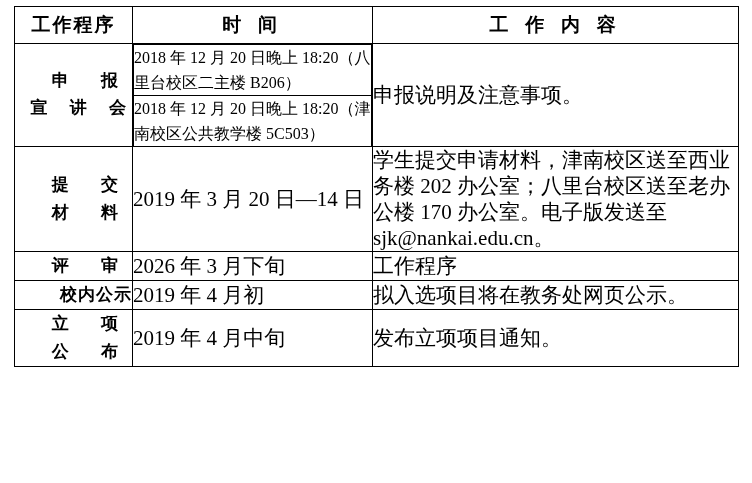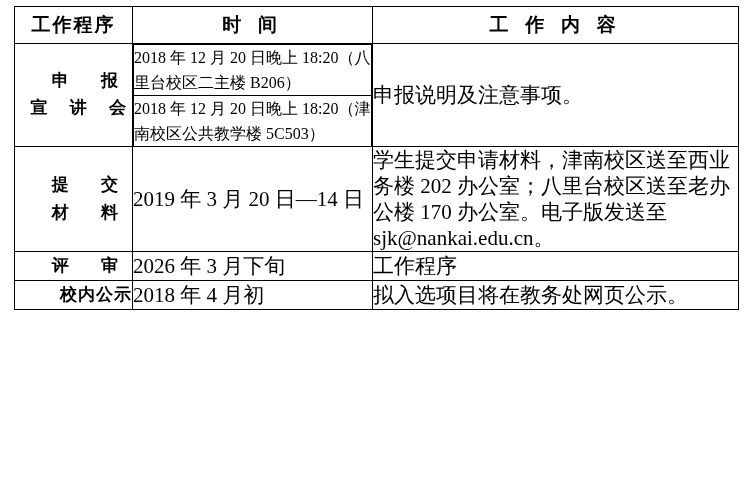--- a/index.html
+++ b/index.html
@@ -148,20 +148,28 @@
           <span class="ln spread">评  审</span>
         </td>
         <td class="cell">2026 年 3 月下旬</td>
         <td class="cell">工作程序</td>
       </tr>
 
       <tr>
         <td class="label">
           <span class="ln">校内公示</span>
         </td>
-        <td class="cell">2018 年 4 月初</td>
+        <td class="cell">2019 年 4 月初</td>
         <td class="cell">拟入选项目将在教务处网页公示。</td>
       </tr>
 
+      <tr>
+        <td class="label">
+          <span class="ln spread">立  项</span>
+          <span class="ln spread">公  布</span>
+        </td>
+        <td class="cell">2019 年 4 月中旬</td>
+        <td class="cell">发布立项项目通知。</td>
+      </tr>
 
     </tbody>
   </table>
 </div>
 
 </body></html>

